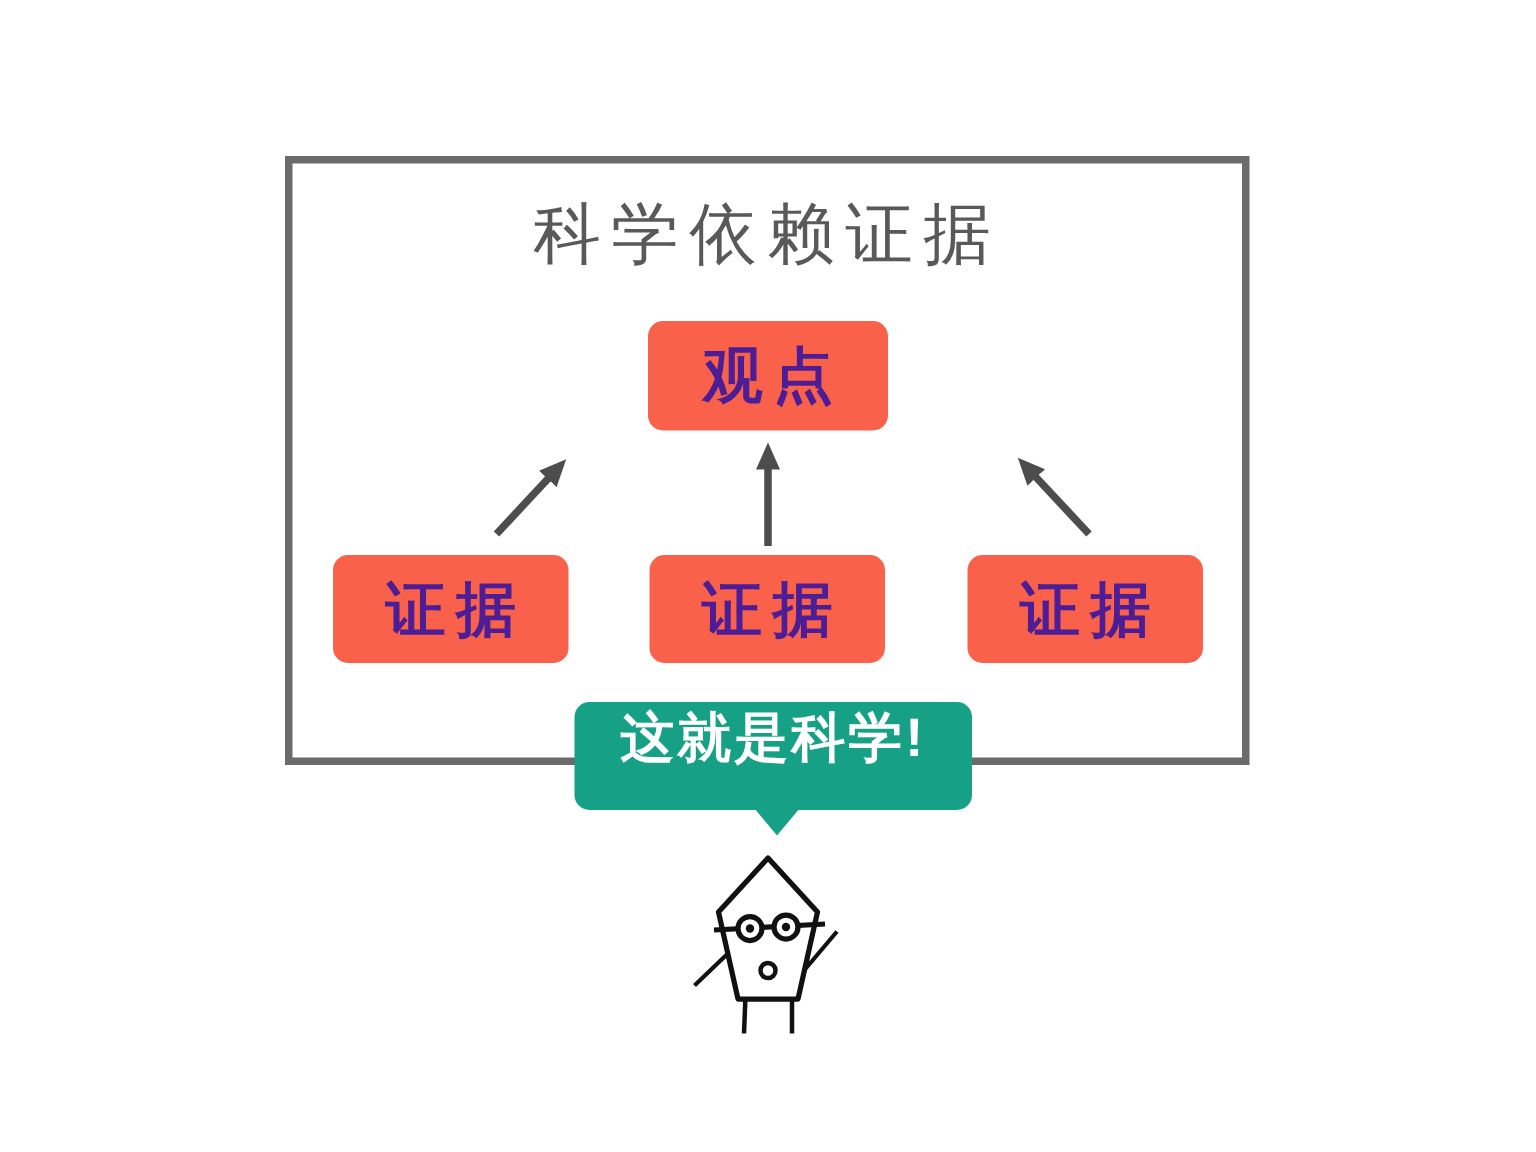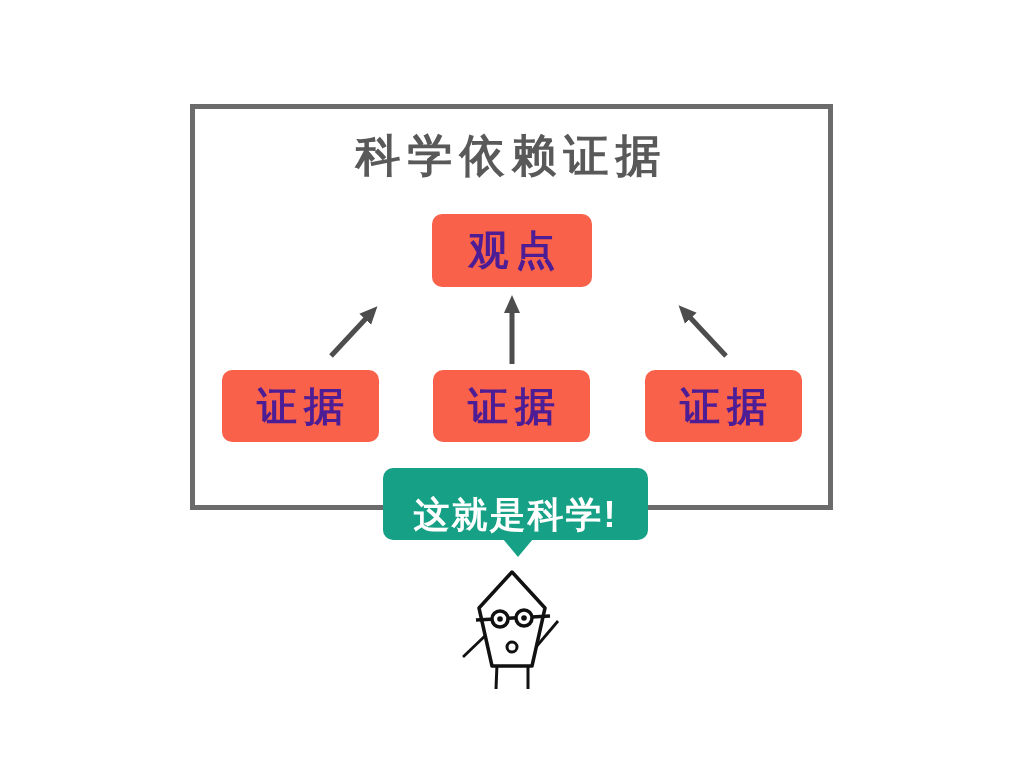--- a/index.html
+++ b/index.html
@@ -25,21 +25,20 @@
   
   .title {
     position: absolute;
     left: 190px; top: 128px;
     width: 643px; height: 56px;
     display: flex; align-items: center; justify-content: center;
     font-size: 45px;
     color: #595959;
     letter-spacing: 7px;
     white-space: nowrap;
-    font-weight: bold;
   }
   
   .obox {
     position: absolute;
     background: #f9614a;
     border-radius: 10px;
     display: flex; align-items: center; justify-content: center;
     color: #4c1d95;
     font-size: 40px;
     font-weight: bold;
@@ -58,21 +57,21 @@
     width: 1024px; height: 768px;
     pointer-events: none;
   }
   
   .bubble {
     position: absolute;
     left: 383px; top: 468px;
     width: 265px; height: 72px;
     background: #16a085;
     border-radius: 10px;
-    display: flex; align-items: flex-end; justify-content: center;
+    display: flex; align-items: flex-start; justify-content: center;
     color: #ffffff;
     font-size: 36px;
     font-weight: bold;
     letter-spacing: 2px;
     white-space: nowrap;
   }
   .bubble-tail {
     position: absolute;
     left: 120px; top: 71px;
     width: 0; height: 0;

